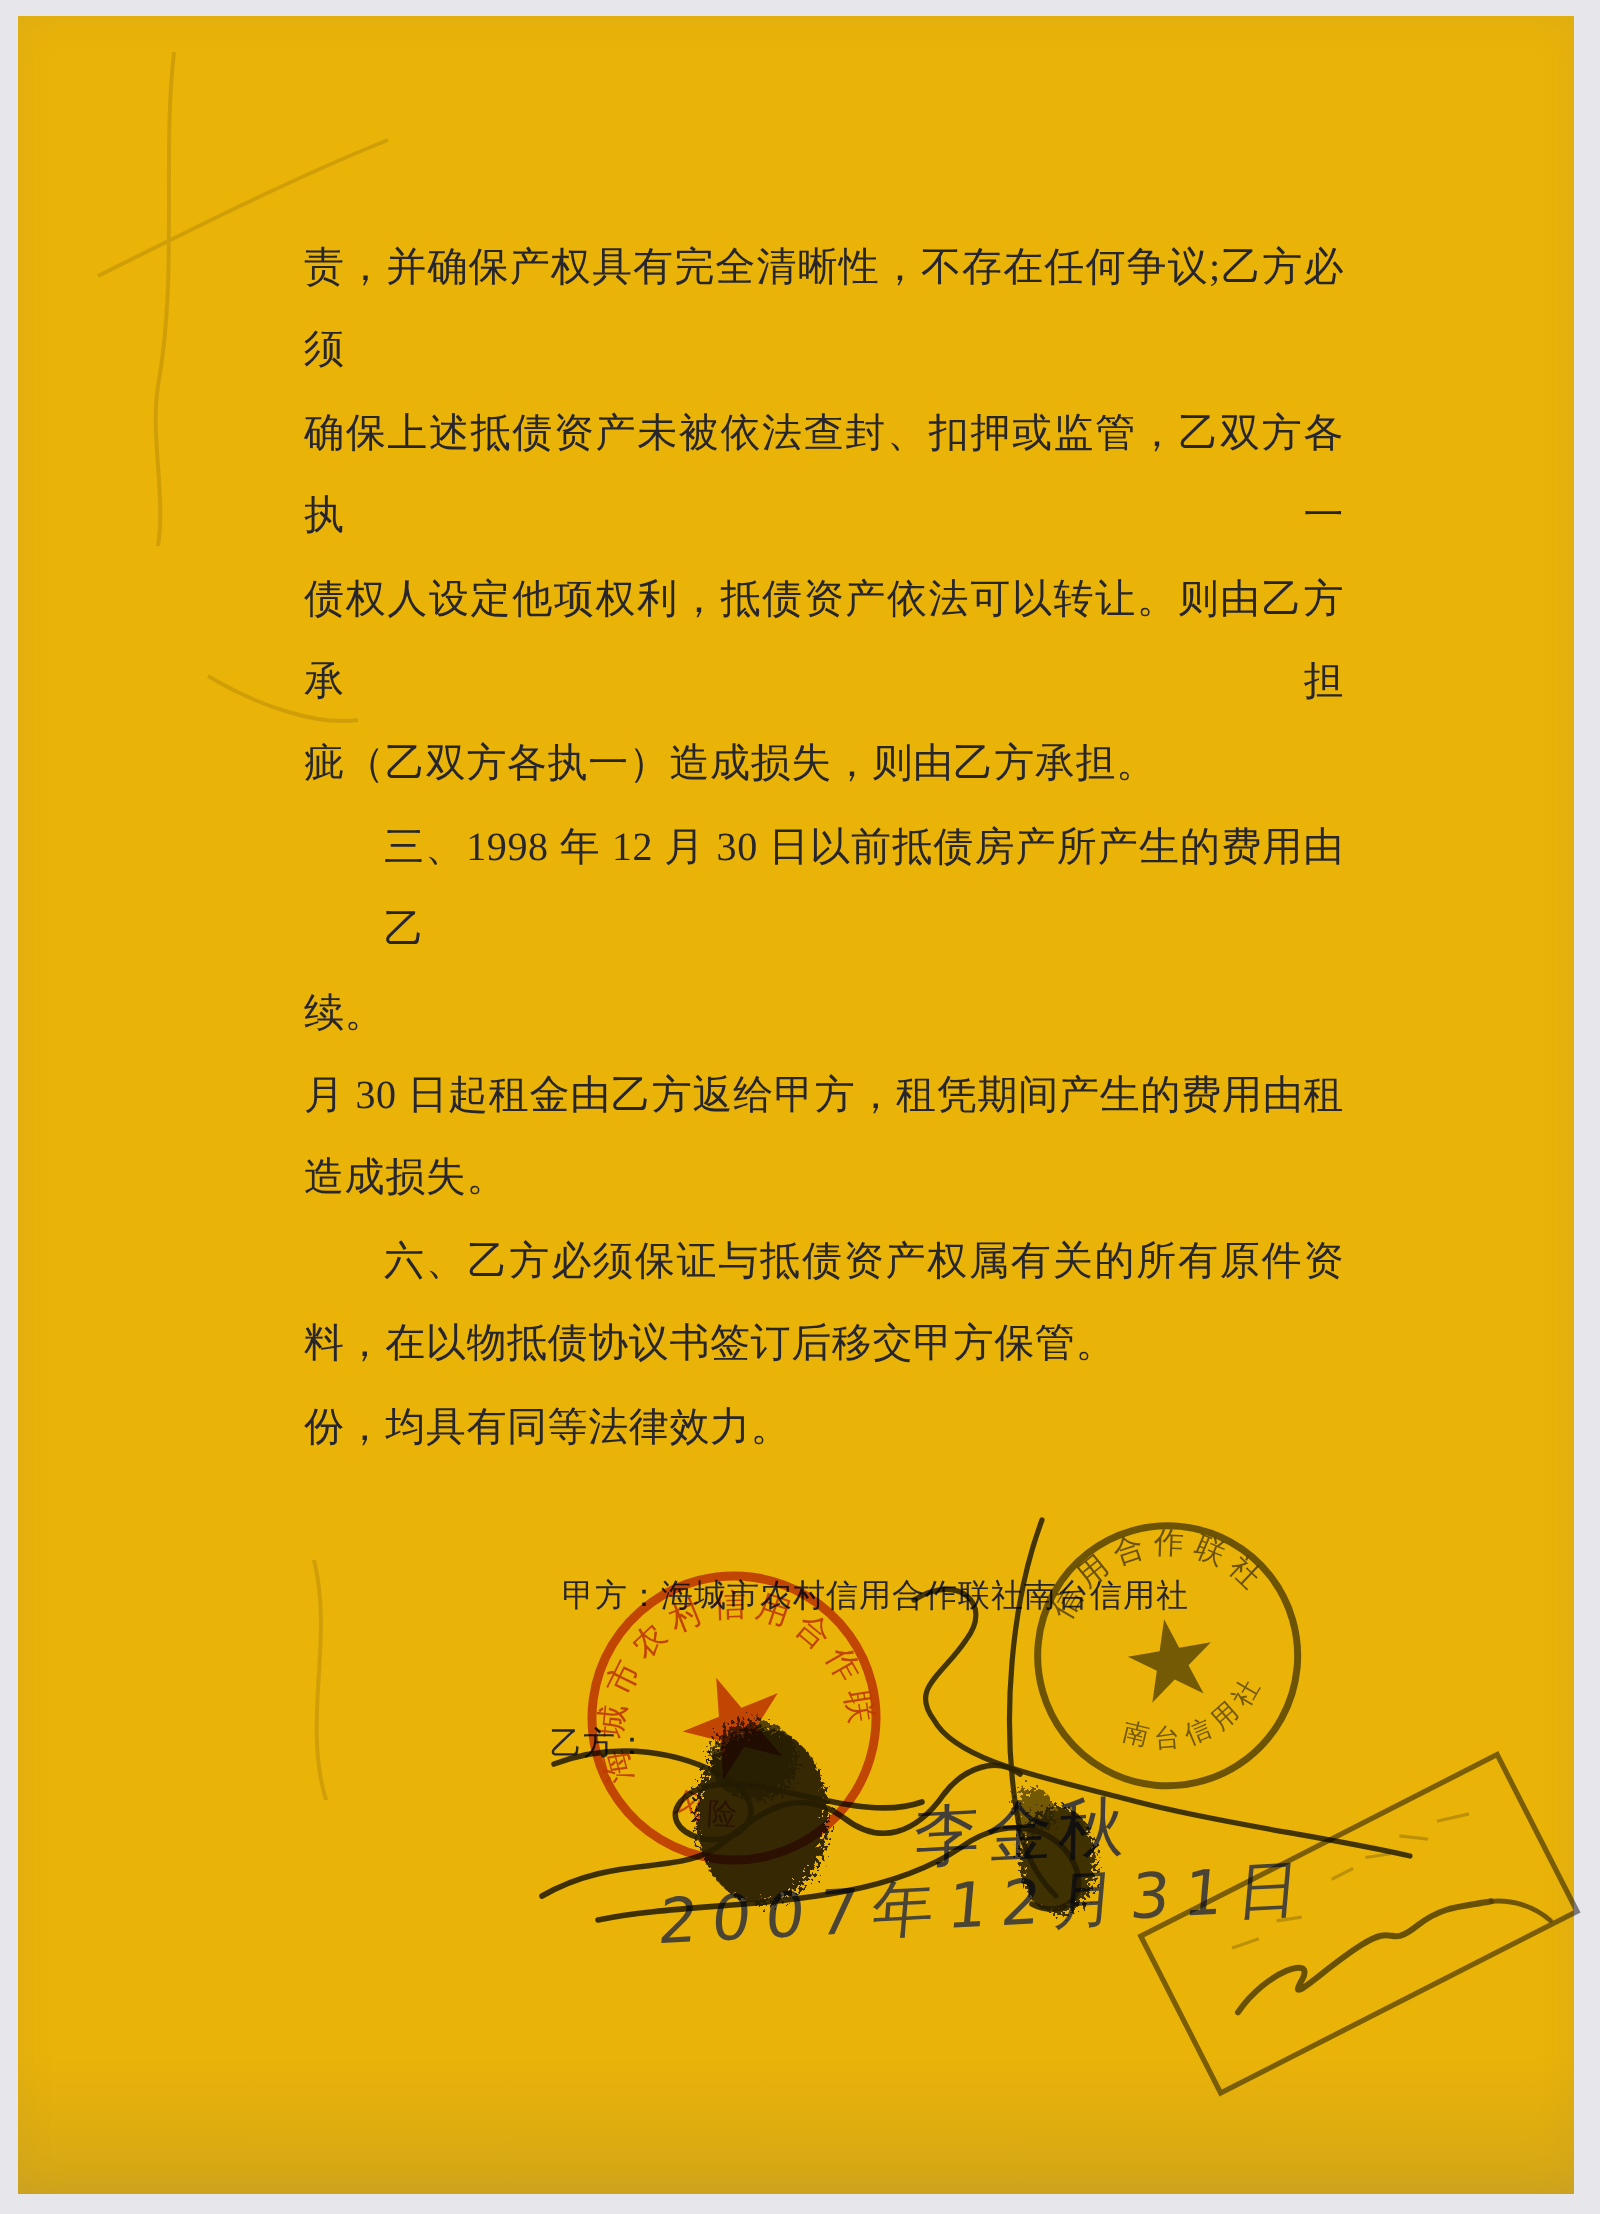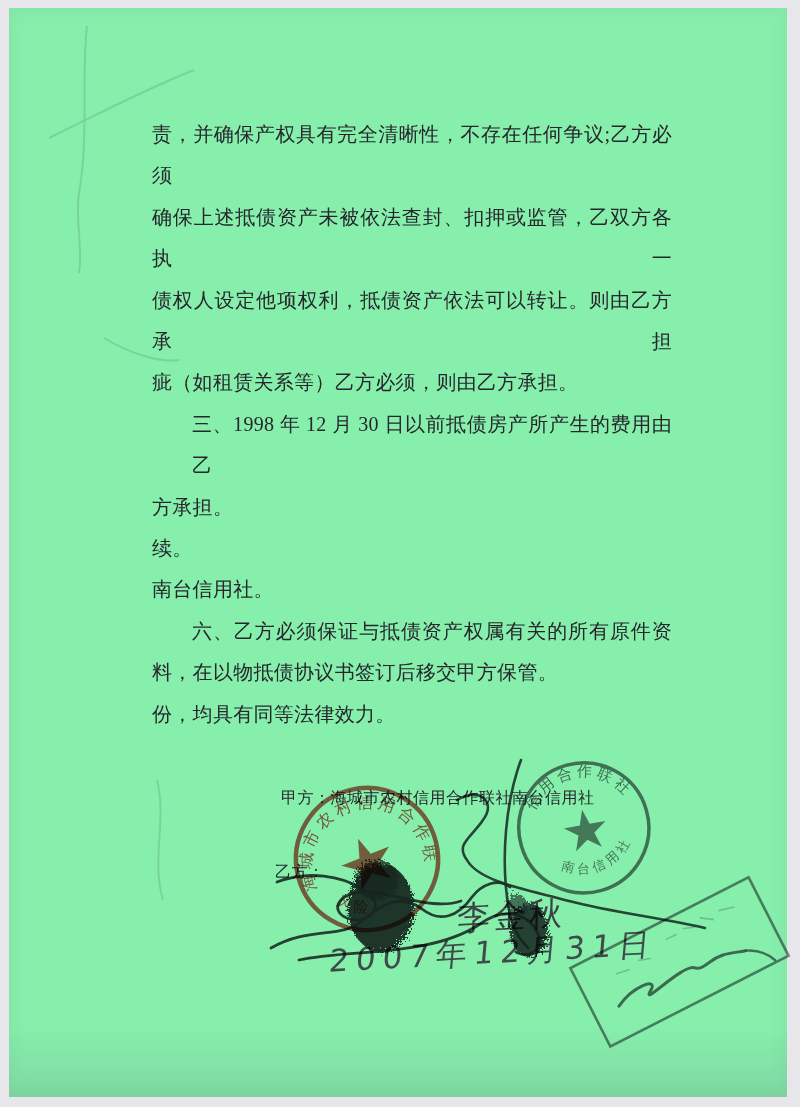--- a/index.html
+++ b/index.html
@@ -4,21 +4,21 @@
 <style>
   html,body{margin:0;padding:0;}
   body{
     width:800px;height:1107px;
     background:#e7e7eb;
     font-family:"Liberation Serif","DejaVu Serif",serif;
     position:relative;overflow:hidden;
   }
   .page{
     position:absolute;left:9px;top:8px;right:13px;bottom:10px;
-    background:#86efac;
+    background:#eab308;
     box-shadow:inset 0 0 18px rgba(120,120,135,.12);
   }
   .page::after{
     content:"";position:absolute;left:0;right:0;bottom:0;height:70px;
     background:linear-gradient(to bottom,rgba(90,95,110,0) 0%,rgba(90,95,110,.10) 70%,rgba(90,95,110,.16) 100%);
     pointer-events:none;
   }
   .doc{
     position:absolute;left:143px;top:106px;width:520px;
     font-size:20px;line-height:41.4px;color:#26262c;
@@ -54,25 +54,25 @@
 </style>
 </head>
 <body>
 
 <div class="page">
 
   <div class="doc">
     <div class="ln fill">责，并确保产权具有完全清晰性，不存在任何争议;乙方必须</div>
     <div class="ln fill">确保上述抵债资产未被依法查封、扣押或监管，乙双方各执一</div>
     <div class="ln fill">债权人设定他项权利，抵债资产依法可以转让。则由乙方承担</div>
-    <div class="ln">疵（如租赁关系等）乙方必须，则由乙方承担。</div>
+    <div class="ln">疵（乙双方各执一）造成损失，则由乙方承担。</div>
     <div class="ln fill ind">三、1998 年 12 月 30 日以前抵债房产所产生的费用由乙</div>
-    <div class="ln">方承担。</div>
     <div class="ln">续。</div>
-    <div class="ln">南台信用社。</div>
+    <div class="ln fill">月 30 日起租金由乙方返给甲方，租凭期间产生的费用由租</div>
+    <div class="ln">造成损失。</div>
     <div class="ln fill ind">六、乙方必须保证与抵债资产权属有关的所有原件资</div>
     <div class="ln">料，在以物抵债协议书签订后移交甲方保管。</div>
     <div class="ln">份，均具有同等法律效力。</div>
   </div>
 
   <div id="party-a" class="party">甲方：海城市农村信用合作联社南台信用社</div>
   <div id="party-b" class="party">乙方：</div>
 
   <div id="hand-name" class="hand">李金秋</div>
   <div id="hand-date" class="hand">2007年12月31日</div>

